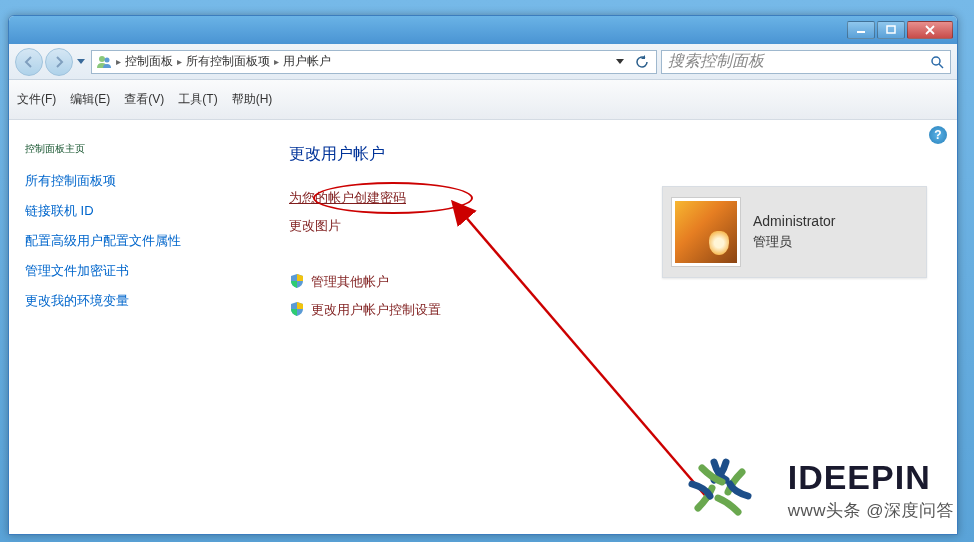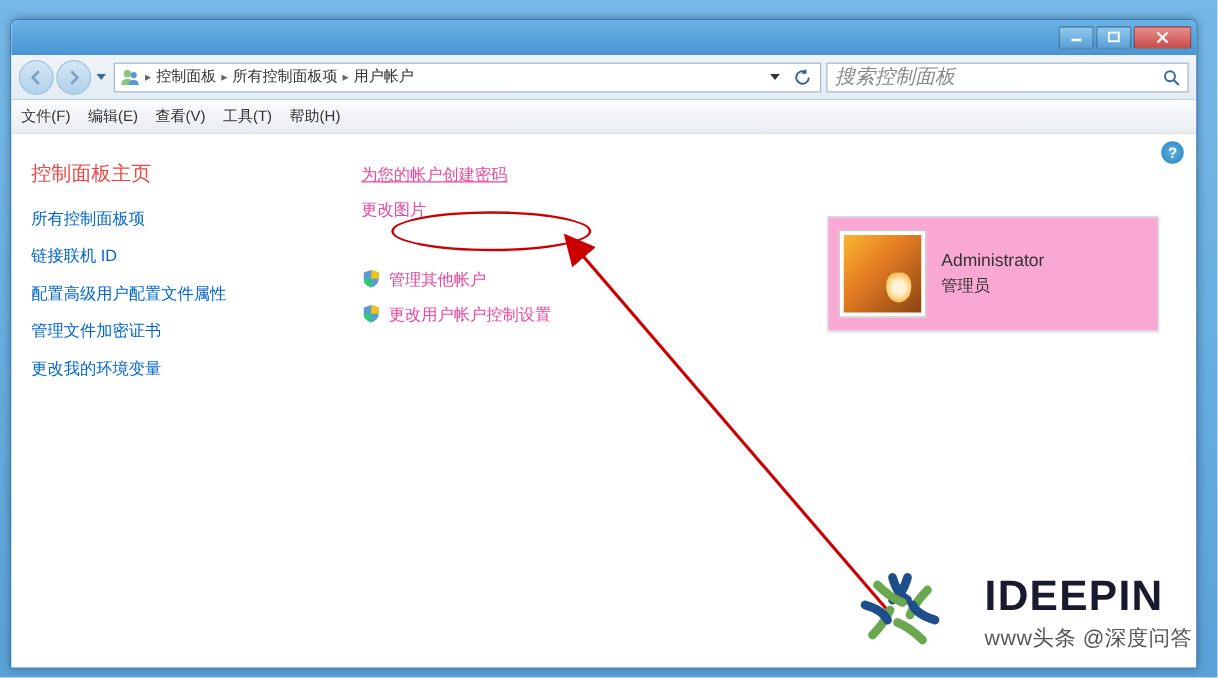--- a/index.html
+++ b/index.html
@@ -14,35 +14,35 @@
     .nav-circle { width: 28px; height: 28px; border-radius: 50%; background: linear-gradient(180deg, #c5dff2 0%, #8bc1e4 100%); border: 1px solid #6fa5cb; display: flex; align-items: center; justify-content: center; opacity: 0.6; }
     .nav-circle svg { width: 14px; height: 14px; }
     .nav-drop { width: 12px; height: 20px; display: flex; align-items: center; justify-content: center; }
     .path-box { flex: 1; height: 24px; background: #fff; border: 1px solid #9fb8ce; display: flex; align-items: center; padding: 0 4px; font-size: 12px; color: #333; gap: 4px; }
     .path-icon { width: 16px; height: 16px; display: flex; align-items: center; justify-content: center; }
     .crumb { display: flex; align-items: center; gap: 4px; }
     .crumb-sep { color: #666; font-size: 10px; }
     .path-right { margin-left: auto; display: flex; gap: 2px; }
     .path-btn { width: 20px; height: 20px; display: flex; align-items: center; justify-content: center; cursor: pointer; }
     .search-box { width: 290px; height: 24px; background: #fff; border: 1px solid #9fb8ce; display: flex; align-items: center; padding: 0 6px; font-size: 16px; color: #888; font-style: italic; justify-content: space-between; }
-    .menubar { height: 27px; background: linear-gradient(180deg, #fafbfc 0%, #e9edf2 100%); border-bottom: 1px solid #d4dbe3; display: flex; align-items: center; padding: 0 8px; gap: 14px; font-size: 12px; color: #333; }
+    .menubar { height: 40px; background: linear-gradient(180deg, #fafbfc 0%, #e9edf2 100%); border-bottom: 1px solid #d4dbe3; display: flex; align-items: center; padding: 0 8px; gap: 14px; font-size: 12px; color: #333; }
     .menu-item { cursor: pointer; }
     .content { display: flex; height: calc(100% - 88px); position: relative; }
     .sidebar { width: 260px; padding: 22px 16px; font-size: 13px; }
-    .side-title { color: #ef4444; margin-bottom: 16px; font-size: 16px; }
+    .side-title { color: #14532d; margin-bottom: 16px; font-size: 10px; }
     .side-link { color: #0066cc; margin-bottom: 12px; cursor: pointer; font-size: 13px; }
     .main { flex: 1; padding: 24px 20px; position: relative; }
     .main-title { font-size: 16px; color: #003399; margin-bottom: 24px; }
-    .task-link { color: #ec4899; font-size: 13px; cursor: pointer; margin-bottom: 10px; display: block; }
+    .task-link { color: #7f1d1d; font-size: 13px; cursor: pointer; margin-bottom: 10px; display: block; }
     .task-link.highlighted { text-decoration: underline; }
     .red-circle { position: absolute; border: 2px solid #cc0000; border-radius: 50%; width: 160px; height: 32px; left: 304px; top: 62px; pointer-events: none; }
     .red-arrow { position: absolute; pointer-events: none; }
     .shield-row { display: flex; align-items: flex-start; gap: 6px; margin-bottom: 10px; }
     .shield { width: 16px; height: 16px; }
-    .account-card { position: absolute; right: 30px; top: 66px; width: 265px; height: 92px; border: 1px solid #d8dde3; background: #f9a8d4; box-shadow: 0 1px 2px rgba(0,0,0,0.1); display: flex; align-items: center; padding: 8px; gap: 12px; }
+    .account-card { position: absolute; right: 30px; top: 66px; width: 265px; height: 92px; border: 1px solid #d8dde3; background: #e5e5e5; box-shadow: 0 1px 2px rgba(0,0,0,0.1); display: flex; align-items: center; padding: 8px; gap: 12px; }
     .avatar { width: 70px; height: 70px; border: 1px solid #ccc; background: #fff; padding: 3px; }
     .avatar-inner { width: 100%; height: 100%; background: linear-gradient(135deg, #f7b731 0%, #e67e22 40%, #8b4513 100%); position: relative; overflow: hidden; }
     .avatar-inner::after { content: ''; position: absolute; bottom: 8px; right: 8px; width: 20px; height: 24px; background: radial-gradient(circle, #fff5d6 30%, #f39c12 100%); border-radius: 40% 40% 50% 50%; }
     .account-info { font-size: 13px; color: #333; }
     .account-name { font-size: 14px; margin-bottom: 4px; }
     .help-icon { position: absolute; top: 6px; right: 10px; width: 18px; height: 18px; border-radius: 50%; background: radial-gradient(circle, #5bb3e8 0%, #2980b9 100%); color: #fff; font-size: 12px; font-weight: bold; display: flex; align-items: center; justify-content: center; cursor: pointer; }
     .watermark { position: absolute; bottom: 8px; right: 20px; display: flex; align-items: center; gap: 24px; pointer-events: none; }
     .spiral { width: 88px; height: 88px; position: relative; }
     .wm-text { font-family: Arial, sans-serif; }
     .wm-title { font-size: 34px; font-weight: 900; color: #1a1a2e; letter-spacing: 1px; }
@@ -140,20 +140,21 @@
     <div class="sidebar">
       <div class="side-title">控制面板主页</div>
       <div class="side-link">所有控制面板项</div>
       <div class="side-link">链接联机 ID</div>
       <div class="side-link">配置高级用户配置文件属性</div>
       <div class="side-link">管理文件加密证书</div>
       <div class="side-link">更改我的环境变量</div>
     </div>
 
     <div class="main">
+      <div class="main-title">更改用户帐户</div>
       <span class="task-link highlighted">为您的帐户创建密码</span>
       <span class="task-link">更改图片</span>
       <div style="height:28px"></div>
       <div class="shield-row">
         <svg class="shield" viewBox="0 0 16 16">
             <path d="M8 1 L14 3 V8 Q14 13 8 15 Q2 13 2 8 V3 Z" fill="#5b9bd5"></path>
             <path d="M8 1 L14 3 V8 L8 8 Z" fill="#f1c40f"></path>
             <path d="M8 8 L8 15 Q2 13 2 8 Z" fill="#2ecc71"></path>
           </svg>
         <span class="task-link" style="margin:0">管理其他帐户</span>

